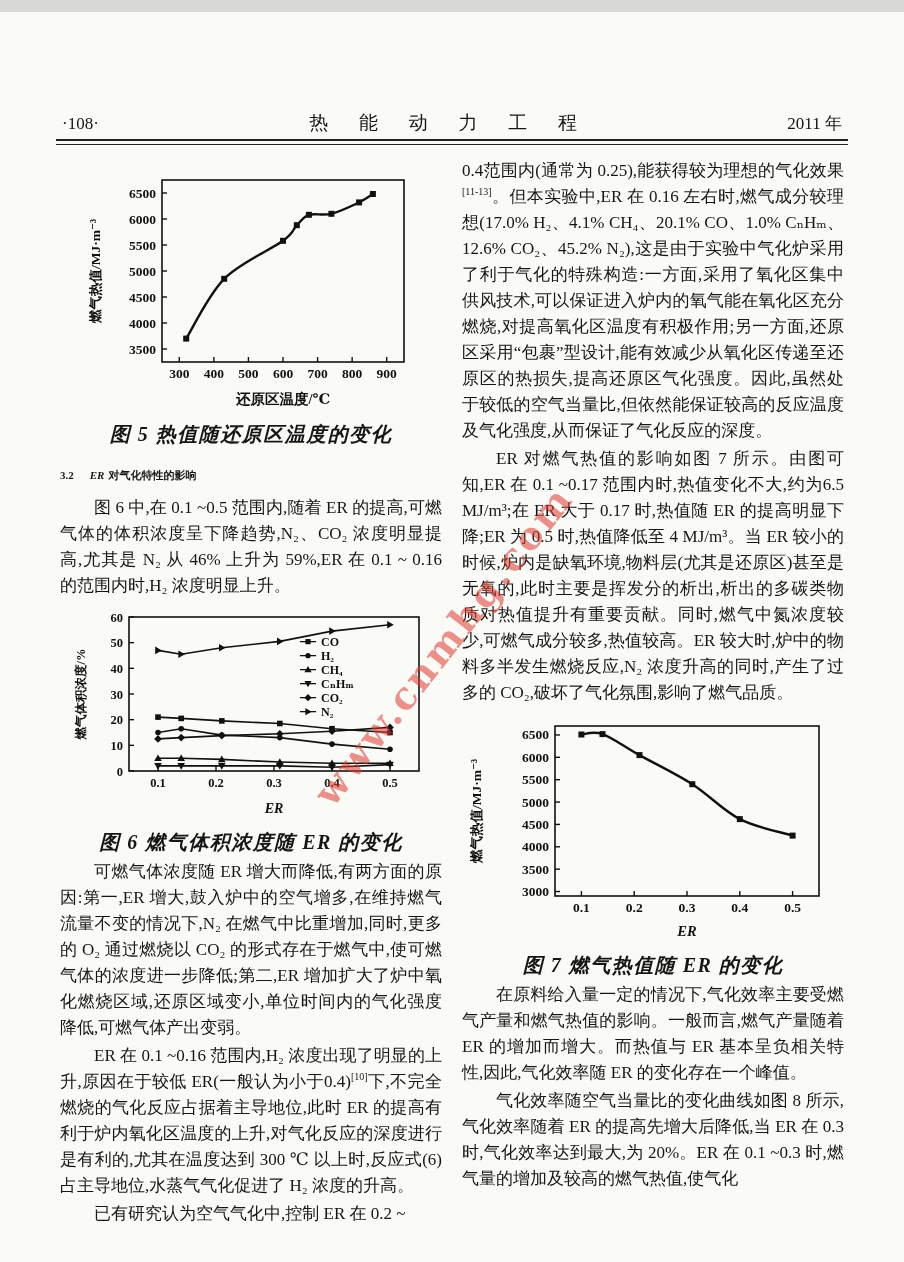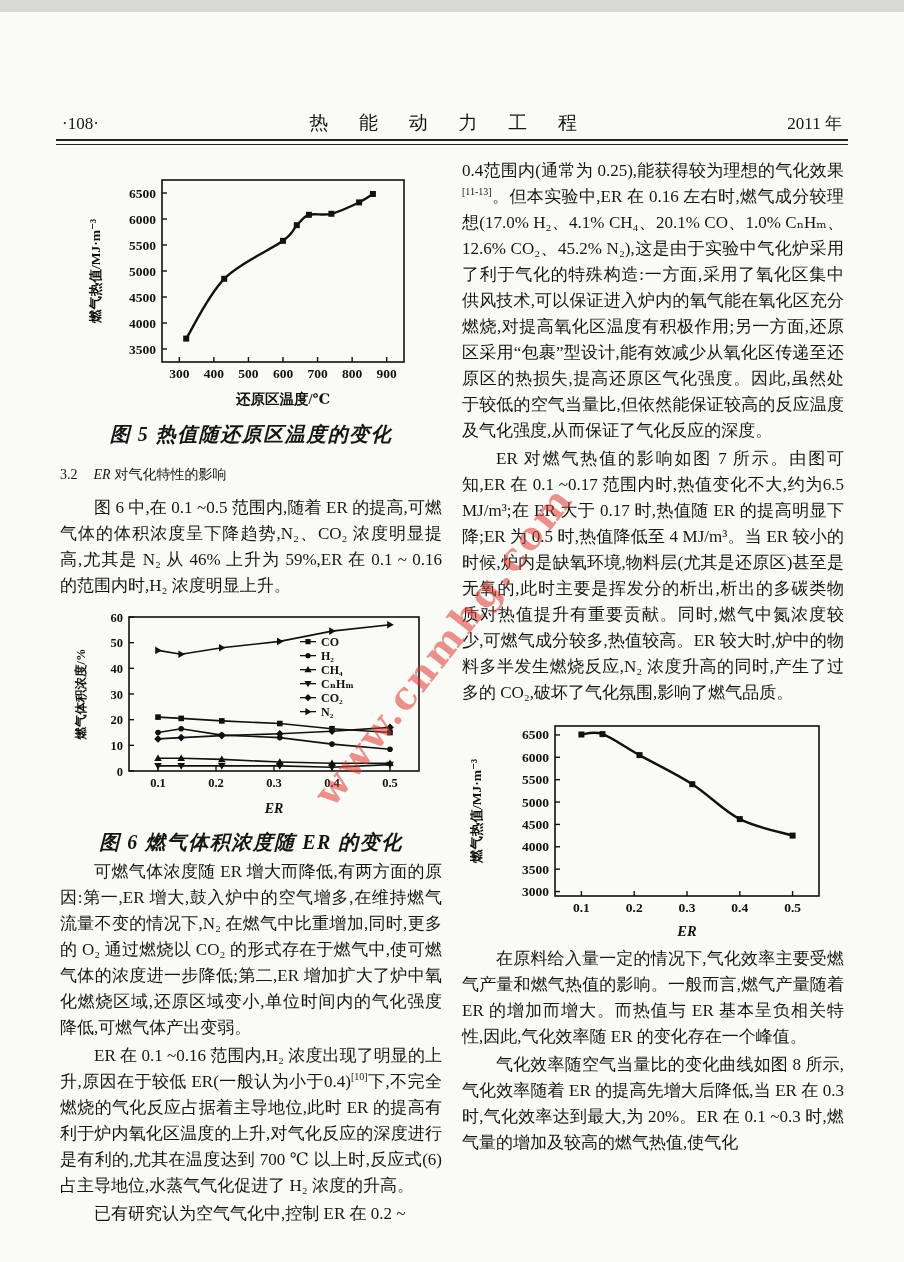--- a/index.html
+++ b/index.html
@@ -16,21 +16,21 @@
   .hdr .jtitle{font-size:19px; letter-spacing:13px; font-weight:500; padding-left:13px;}
   .hdr .year{font-size:17px;}
   .rule{position:absolute; top:127px; left:56px; right:56px; height:3px;
         border-top:2.5px solid #222; border-bottom:1.4px solid #222;}
   
   .columns{position:absolute; top:146px; left:60px; width:784px; display:flex; gap:20px;}
   .col{width:382px; font-size:17px; line-height:26px; text-align:justify;}
   p{margin:0 0 2px 0;}
   .indent{text-indent:2em;}
   sup{font-size:10px; line-height:0;}
-  h3.sec{font-size:14px; font-weight:normal; margin:16px 0 8px 0; line-height:24px;}
+  h3.sec{font-size:11px; font-weight:bold; margin:16px 0 8px 0; line-height:24px;}
   h3.sec .secnum{margin-right:16px;}
   h3.sec .er{font-style:italic; margin-right:4px;}
   figure{margin:8px auto 4px auto; text-align:center;}
   figcaption{font-size:20px; font-style:italic; font-weight:600;
              letter-spacing:1.5px; margin-top:10px; text-align:center; text-indent:0;}
   svg{display:block; margin:0 auto;}
   
   .watermark{
     position:absolute; left:322px; top:766px; z-index:6;
     transform:rotate(-52deg); transform-origin:left center;
@@ -192,21 +192,21 @@
             <text font-family="Liberation Serif, DejaVu Serif, serif" font-weight="bold" fill="#111" x="248" y="94.64" font-size="12">CO₂</text>
             <line x1="227" y1="104.64" x2="243" y2="104.64" stroke="#111" stroke-width="1.3"></line>
             <polygon fill="#111" stroke="none" points="238.6,104.64 232.4,101.04 232.4,108.24"></polygon>
             <text font-family="Liberation Serif, DejaVu Serif, serif" font-weight="bold" fill="#111" x="248" y="108.64" font-size="12">N₂</text>
           </svg>
         <figcaption>图 6  燃气体积浓度随 ER 的变化</figcaption>
       </figure>
 
       <p class="indent">可燃气体浓度随 ER 增大而降低,有两方面的原因:第一,ER 增大,鼓入炉中的空气增多,在维持燃气流量不变的情况下,N₂ 在燃气中比重增加,同时,更多的 O₂ 通过燃烧以 CO₂ 的形式存在于燃气中,使可燃气体的浓度进一步降低;第二,ER 增加扩大了炉中氧化燃烧区域,还原区域变小,单位时间内的气化强度降低,可燃气体产出变弱。</p>
 
-      <p class="indent"><span>ER 在 0.1 ~0.16 范围内,H₂ 浓度出现了明显的上升,原因在于较低 ER(一般认为小于0.4)</span><sup>[10]</sup><span>下,不完全燃烧的气化反应占据着主导地位,此时 ER 的提高有利于炉内氧化区温度的上升,对气化反应的深度进行是有利的,尤其在温度达到 700 ℃ 以上时,反应式(6)占主导地位,水蒸气气化促进了 H₂ 浓度的升高。</span></p>
+      <p class="indent"><span>ER 在 0.1 ~0.16 范围内,H₂ 浓度出现了明显的上升,原因在于较低 ER(一般认为小于0.4)</span><sup>[10]</sup><span>下,不完全燃烧的气化反应占据着主导地位,此时 ER 的提高有利于炉内氧化区温度的上升,对气化反应的深度进行是有利的,尤其在温度达到 300 ℃ 以上时,反应式(6)占主导地位,水蒸气气化促进了 H₂ 浓度的升高。</span></p>
 
       <p class="indent">已有研究认为空气气化中,控制 ER 在 0.2 ~</p>
     </div>
 
     <div class="col">
       <p><span>0.4范围内(通常为 0.25),能获得较为理想的气化效果</span><sup>[11-13]</sup><span>。但本实验中,ER 在 0.16 左右时,燃气成分较理想(17.0% H₂、4.1% CH₄、20.1% CO、1.0% CₙHₘ、12.6% CO₂、45.2% N₂),这是由于实验中气化炉采用了利于气化的特殊构造:一方面,采用了氧化区集中供风技术,可以保证进入炉内的氧气能在氧化区充分燃烧,对提高氧化区温度有积极作用;另一方面,还原区采用“包裹”型设计,能有效减少从氧化区传递至还原区的热损失,提高还原区气化强度。因此,虽然处于较低的空气当量比,但依然能保证较高的反应温度及气化强度,从而保证了气化反应的深度。</span></p>
 
       <p class="indent">ER 对燃气热值的影响如图 7 所示。由图可知,ER 在 0.1 ~0.17 范围内时,热值变化不大,约为6.5 MJ/m³;在 ER 大于 0.17 时,热值随 ER 的提高明显下降;ER 为 0.5 时,热值降低至 4 MJ/m³。当 ER 较小的时候,炉内是缺氧环境,物料层(尤其是还原区)甚至是无氧的,此时主要是挥发分的析出,析出的多碳类物质对热值提升有重要贡献。同时,燃气中氮浓度较少,可燃气成分较多,热值较高。ER 较大时,炉中的物料多半发生燃烧反应,N₂ 浓度升高的同时,产生了过多的 CO₂,破坏了气化氛围,影响了燃气品质。</p>
 
       <figure>
@@ -241,20 +241,21 @@
             <text font-family="Liberation Serif, DejaVu Serif, serif" font-weight="bold" fill="#111" x="220" y="222" text-anchor="middle" font-size="14.5" font-style="italic">ER</text>
             <text font-family="Liberation Serif, DejaVu Serif, serif" font-weight="bold" fill="#111" text-anchor="middle" font-size="13.5" transform="translate(14,97) rotate(-90)">燃气热值/MJ·m⁻³</text>
             <path d="M114.4,20.5C117.9,20.4,125.8,16.7,135.5,20.1C145.2,23.5,157.5,32.8,172.5,41.1C187.5,49.5,208.6,59.5,225.3,70.2C242.0,80.9,256.1,96.5,272.8,105.1C289.5,113.7,316.8,118.8,325.6,121.6" fill="none" stroke="#111" stroke-width="2.4" stroke-linecap="round"></path>
             <rect fill="#111" stroke="none" x="111.4" y="17.5" width="6" height="6"></rect>
             <rect fill="#111" stroke="none" x="132.5" y="17.1" width="6" height="6"></rect>
             <rect fill="#111" stroke="none" x="169.5" y="38.1" width="6" height="6"></rect>
             <rect fill="#111" stroke="none" x="222.3" y="67.2" width="6" height="6"></rect>
             <rect fill="#111" stroke="none" x="269.8" y="102.1" width="6" height="6"></rect>
             <rect fill="#111" stroke="none" x="322.6" y="118.6" width="6" height="6"></rect>
           </svg>
+        <figcaption>图 7  燃气热值随 ER 的变化</figcaption>
       </figure>
 
       <p class="indent">在原料给入量一定的情况下,气化效率主要受燃气产量和燃气热值的影响。一般而言,燃气产量随着 ER 的增加而增大。而热值与 ER 基本呈负相关特性,因此,气化效率随 ER 的变化存在一个峰值。</p>
       <p class="indent">气化效率随空气当量比的变化曲线如图 8 所示,气化效率随着 ER 的提高先增大后降低,当 ER 在 0.3 时,气化效率达到最大,为 20%。ER 在 0.1 ~0.3 时,燃气量的增加及较高的燃气热值,使气化</p>
     </div>
   </div>
 
   <div class="watermark">www.cnmhg.com</div>
 </div>
 

